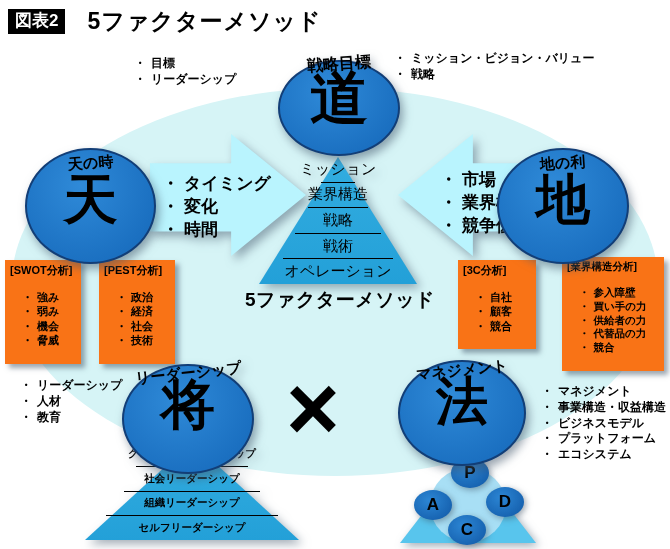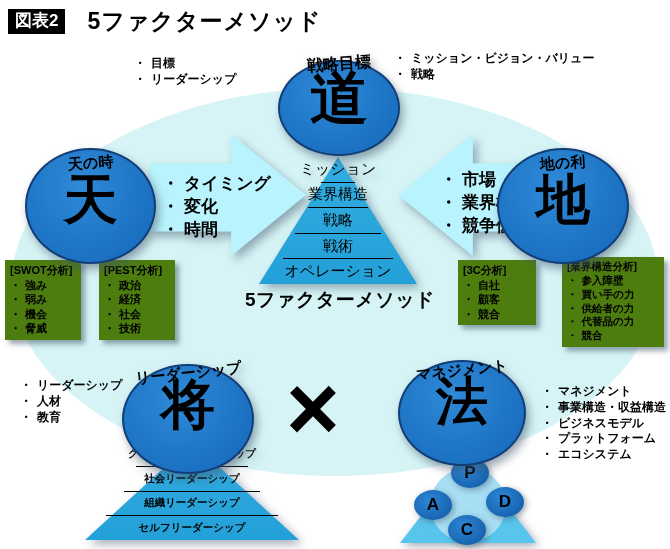--- a/index.html
+++ b/index.html
@@ -46,24 +46,24 @@
   .arrow-left-wrap{left:150px;top:134px;}
   .arrow-left-wrap .arrow-shape{clip-path:polygon(0 24%,52% 24%,52% 0,100% 50%,52% 100%,52% 80%,0 80%);}
   .arrow-right-wrap{left:398px;top:134px;}
   .arrow-right-wrap .arrow-shape{clip-path:polygon(100% 24%,48% 24%,48% 0,0 50%,48% 100%,48% 80%,100% 80%);}
   .arrow-bullets{position:absolute;list-style:none;margin:0;padding:0;font-size:17px;
     font-weight:bold;line-height:1.35;white-space:nowrap;font-family:Liberation Mono, monospace;}
   .arrow-left-wrap .arrow-bullets{left:12px;top:40px;}
   .arrow-right-wrap .arrow-bullets{left:42px;top:36px;}
   .arrow-bullets li::before{content:"・";margin-right:5px;}
   
-  .abox{position:absolute;background:#4d7c0f;box-shadow:4px 4px 5px rgba(60,80,100,.5);
+  .abox{position:absolute;background:#f97316;box-shadow:4px 4px 5px rgba(60,80,100,.5);
     padding:3px 5px 4px 5px;font-size:11px;font-weight:bold;line-height:1.32;z-index:3;}
   .abox .hdr{white-space:nowrap;}
-  .abox ul{list-style:none;margin:0;padding:0;}
+  .abox ul{list-style:none;margin:12px;padding:0;}
   .abox li{white-space:nowrap;}
   .abox li::before{content:"・";margin-right:4px;}
   .abox-swot{left:5px;top:260px;width:66px;}
   .abox-pest{left:99px;top:260px;width:66px;}
   .abox-3c{left:458px;top:260px;width:68px;}
   .abox-industry{left:562px;top:257px;width:92px;font-size:10.5px;}
   
   .pyr-wrap{position:absolute;z-index:2;filter:drop-shadow(4px 4px 5px rgba(70,90,110,.5));}
   .pyr-tri{position:absolute;left:0;top:0;width:100%;height:100%;
     background:linear-gradient(180deg,#33ade0,#23a0d8);clip-path:polygon(50% 0,100% 100%,0 100%);}

